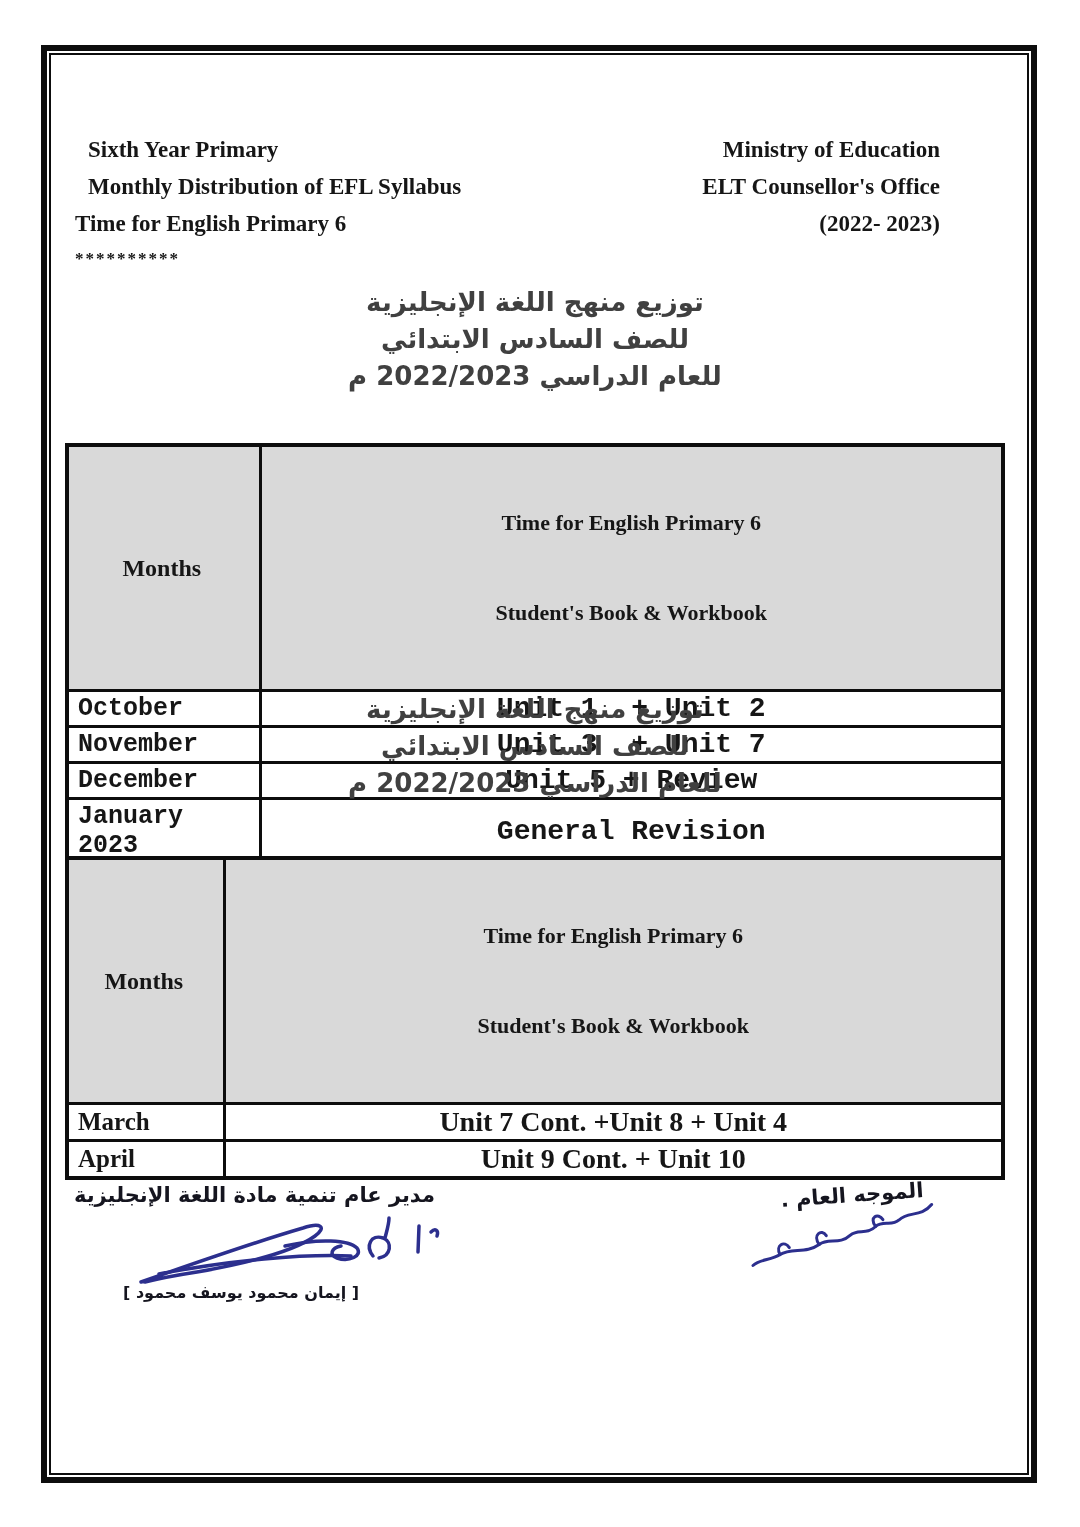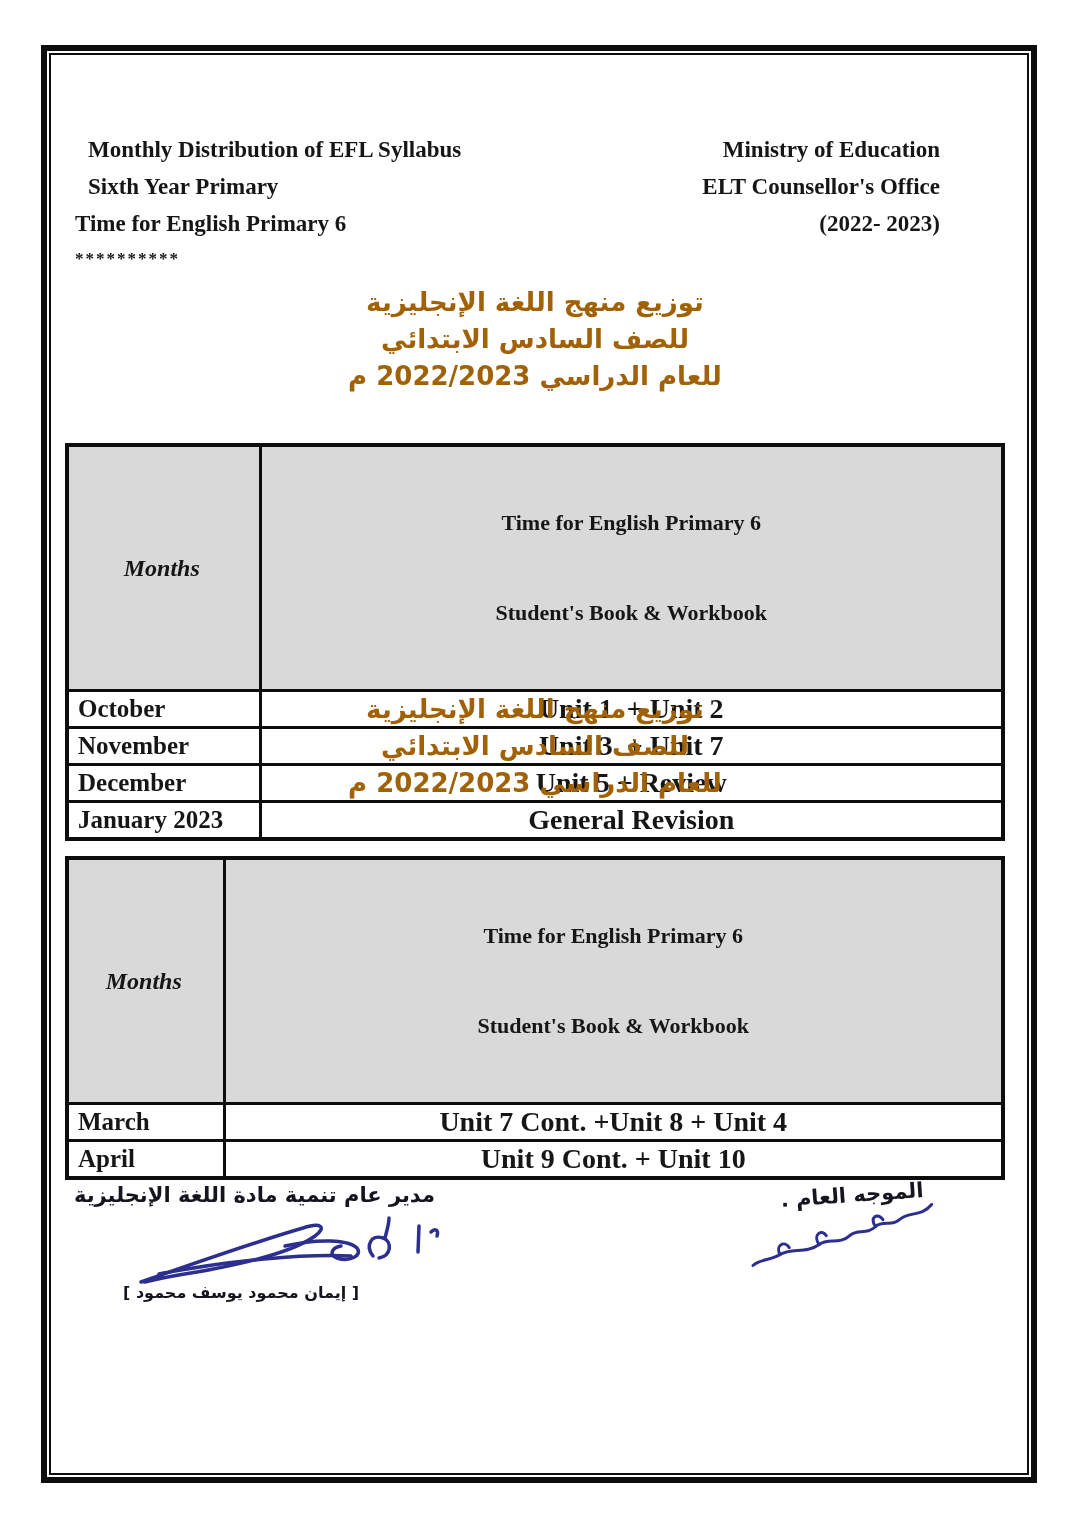--- a/index.html
+++ b/index.html
@@ -20,40 +20,40 @@
   
   .hdr{font-size:23px;font-weight:bold;line-height:37px;white-space:nowrap;}
   .hdr-left{left:75px;top:131px;width:460px;}
   .hdr-left .indent{padding-left:13px;}
   .hdr-right{left:630px;top:131px;width:310px;text-align:right;}
   .stars{font-size:17px;line-height:26px;letter-spacing:2px;margin-top:4px;font-weight:bold;}
   
   .sect-title{left:65px;width:940px;text-align:center;}
   .ar-line{
     direction:rtl;font-family:"DejaVu Sans",sans-serif;font-weight:bold;
-    font-size:26px;line-height:37px;color:#a16207;
+    font-size:26px;line-height:37px;color:#404040;
   }
   .term-label{font-size:31px;font-weight:bold;line-height:38px;letter-spacing:1px;margin-top:41px;}
   
   table.dist{
     border-collapse:collapse;width:940px;table-layout:fixed;
     border:4px solid var(--border,#0d0d0d);
   }
   table.dist td{border:3px solid var(--border,#0d0d0d);box-sizing:border-box;}
   table.dist tr.head td{background:var(--table-header-bg,#d9d9d9);}
   .t1{left:65px;top:443px;}
   .t2{left:65px;top:856px;}
   .t1 col.m{width:193px;}
   .t2 col.m{width:157px;}
   td.c-month{font-size:25px;font-weight:bold;padding:2px 4px 2px 9px;}
   td.c-content{text-align:center;font-size:28px;font-weight:bold;white-space:pre-wrap;}
-  tr.head td.c-month{text-align:center;font-size:24px;padding-left:0;font-style:italic;}
+  tr.head td.c-month{text-align:center;font-size:24px;padding-left:0;}
   tr.head td.c-content{font-size:22px;line-height:30px;}
   .t1 tr.head td{height:60px;}
-  .t1 tr.data td{height:36px;}
+  .t1 tr.data td{height:36px;font-family:Liberation Mono, monospace;}
   .t2 tr.head td{height:54px;}
   .t2 tr.data td{height:34px;}
   .t2 tr.data td.c-content.big{font-size:24px;}
   
   .sig-title,.sig-name{
     direction:rtl;font-family:"DejaVu Sans",sans-serif;font-weight:bold;
     font-size:21px;color:#15151f;text-align:center;white-space:nowrap;
   }
   .sig-left-title{left:95px;top:1183px;width:340px;}
   .sig-left-name{left:106px;top:1283px;width:270px;font-size:16px;}
@@ -61,22 +61,22 @@
   .sig-svg path{fill:none;stroke:var(--signature-ink,#2c2f8e);stroke-linecap:round;stroke-linejoin:round;}
 </style>
 </head>
 <body>
 
 <div class="abs frame-outer">
   <div class="frame-inner"></div>
 </div>
 
 <div class="abs hdr hdr-left">
+  <div class="indent">Sixth Year Primary</div>
   <div class="indent">Monthly Distribution of EFL Syllabus</div>
-  <div class="indent">Sixth Year Primary</div>
   <div>Time for English Primary 6</div>
   <div class="stars">**********</div>
 </div>
 
 <div class="abs hdr hdr-right">
   <div>Ministry of Education</div>
   <div>ELT Counsellor's Office</div>
   <div>(2022- 2023)</div>
 </div>
 

